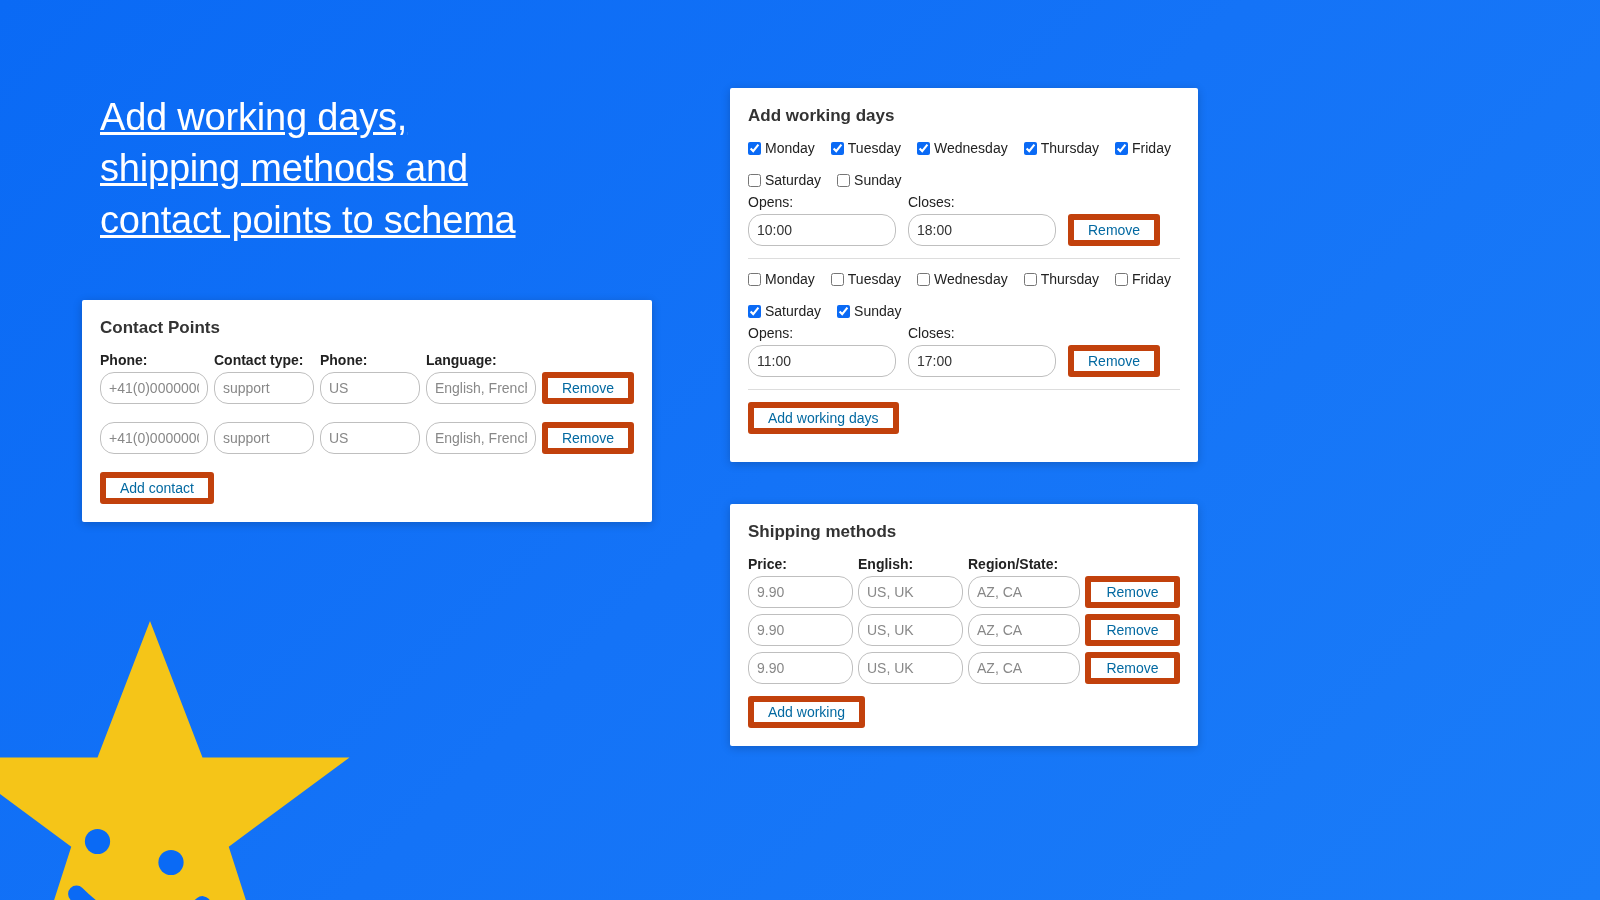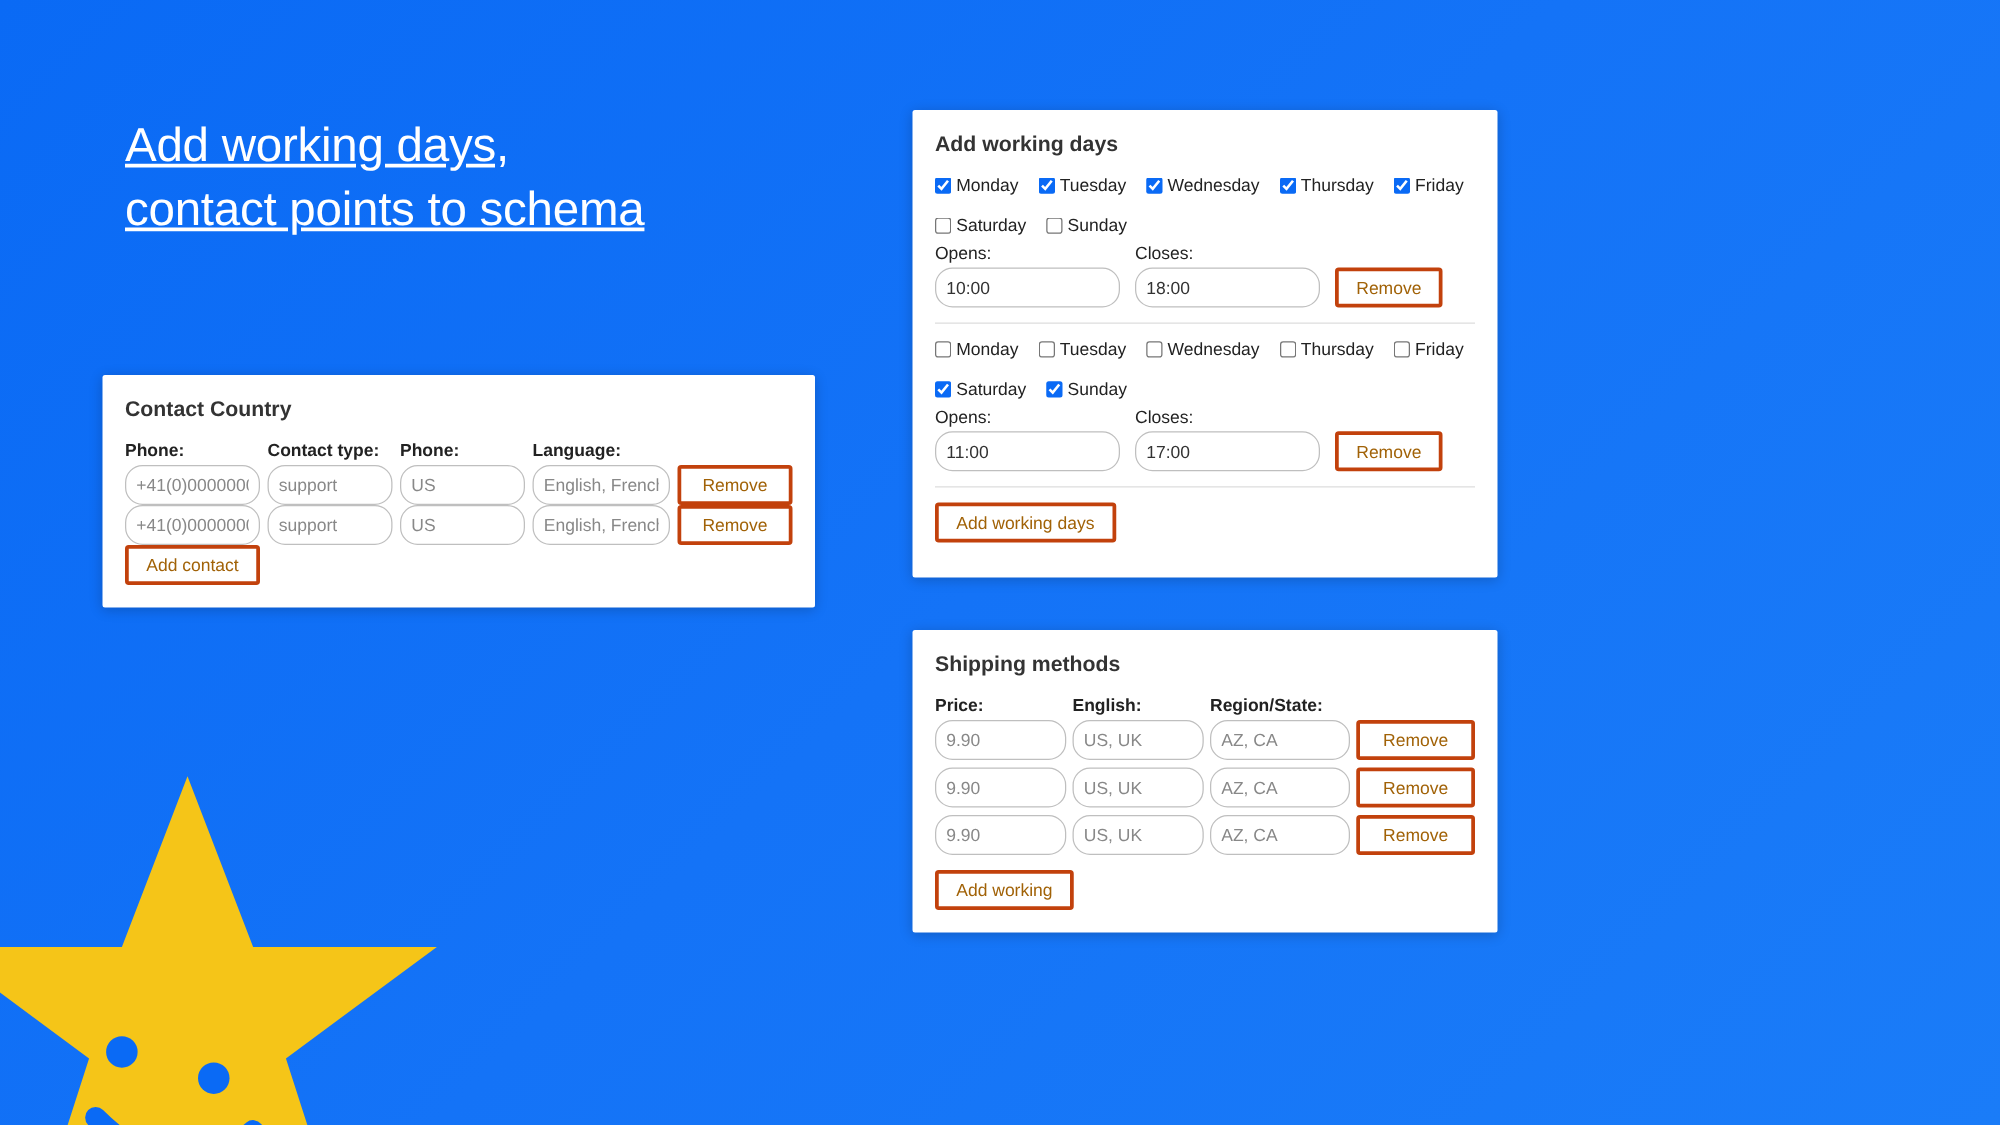--- a/index.html
+++ b/index.html
@@ -46,35 +46,35 @@
     border: 1px solid #bfbfbf;
     border-radius: 14px;
     padding: 6px 8px;
     font-size: 14px;
     color: #333;
     height: 32px;
     width: 100%;
   }
   input[type=text].field::placeholder { color: #888; }
   .btn {
-    border: 3px solid #c2410c;
+    border: 6px solid #c2410c;
     border-radius: 3px;
     background: #fff;
     padding: 7px 14px;
     font-size: 14px;
-    color: #a16207;
+    color: #0369a1;
     cursor: pointer;
     height: 32px;
     display: inline-flex;
     align-items: center;
     justify-content: center;
     white-space: nowrap;
   }
   .btn-wide { width: 100%; }
-  .row { display: flex; gap: 6px; align-items: flex-end; margin-bottom: 0; }
+  .row { display: flex; gap: 6px; align-items: flex-end; margin-bottom: 18px; }
   .col { display:flex; flex-direction:column; }
 
   
   #contact-panel { left: 82px; top: 300px; width: 570px; }
   #contact-panel .col.phone { width: 108px; }
   #contact-panel .col.ctype { width: 100px; }
   #contact-panel .col.area  { width: 100px; }
   #contact-panel .col.lang  { width: 110px; }
   #contact-panel .col.rem   { flex: 1; }
 
@@ -104,25 +104,26 @@
     bottom: -120px;
     width: 420px;
     height: 420px;
   }
 </style>
 </head>
 <body>
 
 <div class="headline">
   <div>Add working days,</div>
+  <div>shipping methods and</div>
   <div>contact points to schema</div>
 </div>
 
 <div id="contact-panel" class="panel">
-  <div class="panel-title">Contact Country</div>
+  <div class="panel-title">Contact Points</div>
 
   <div class="row">
     <div class="col phone">
         <span class="label">Phone:</span>
       <input type="text" class="field" placeholder="+41(0)0000000" style="">
       </div>
     <div class="col ctype">
         <span class="label">Contact type:</span>
       <input type="text" class="field" placeholder="support" style="">
       </div>

